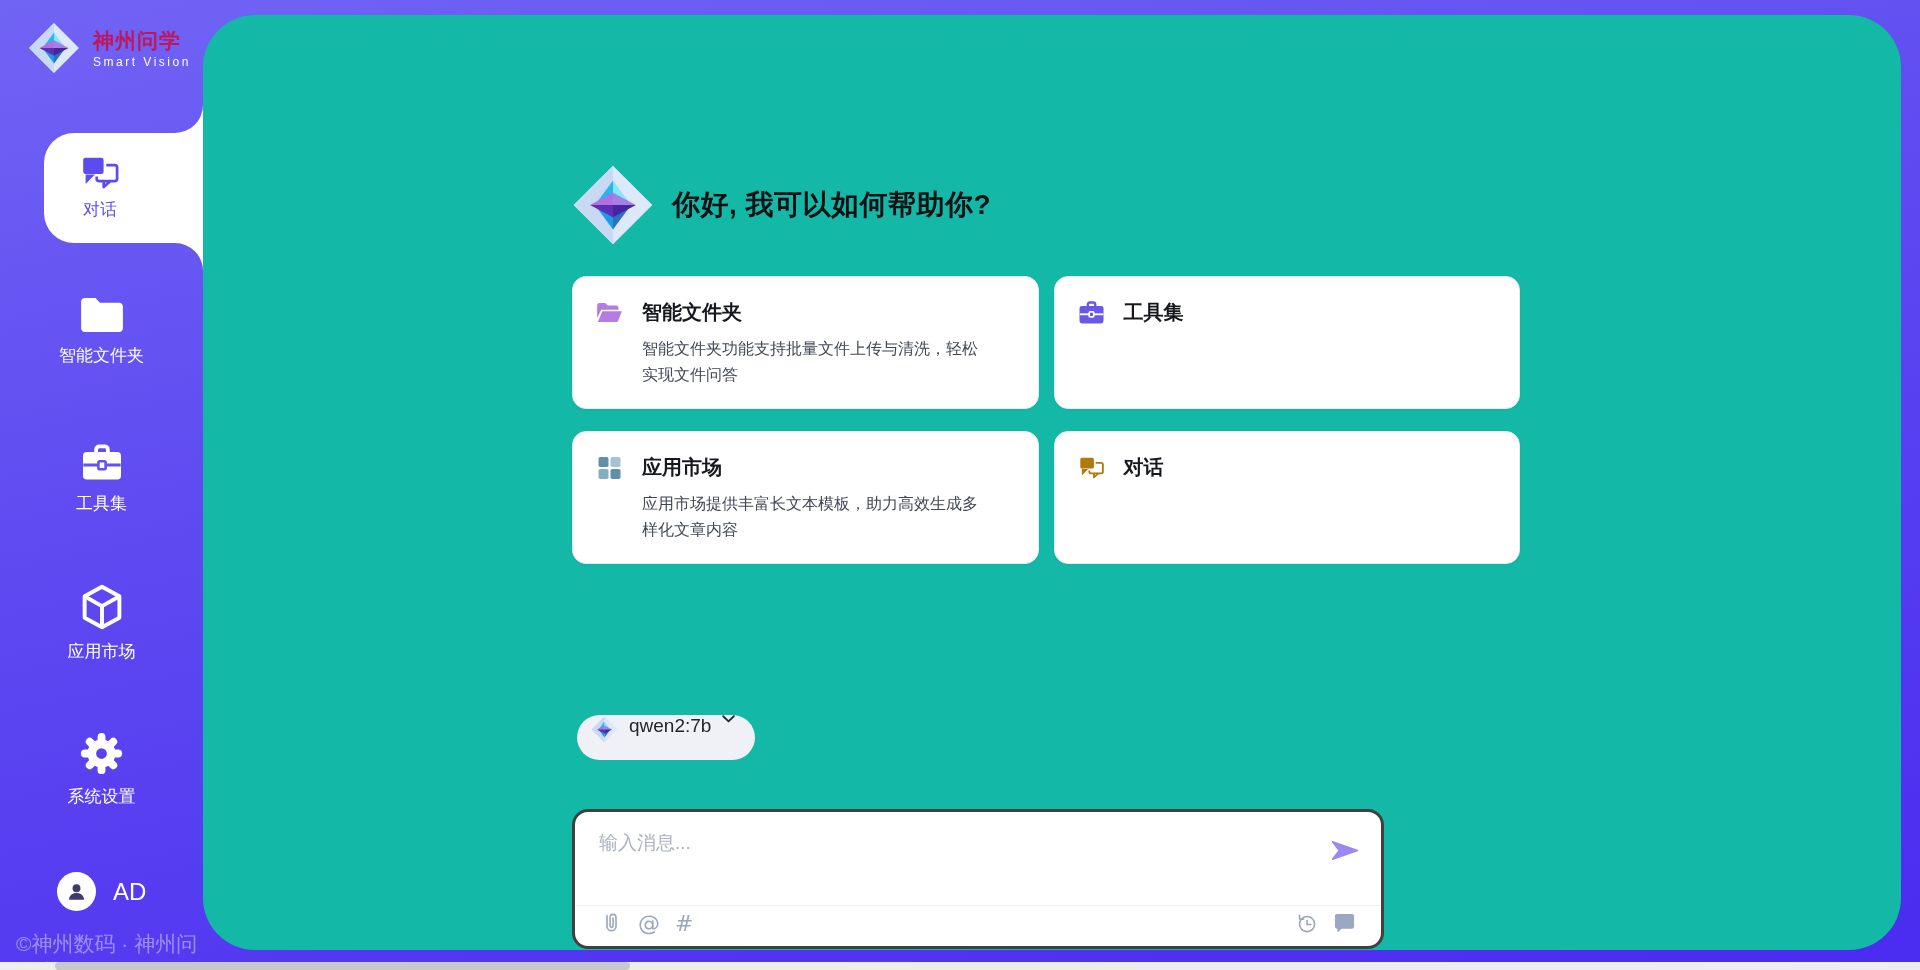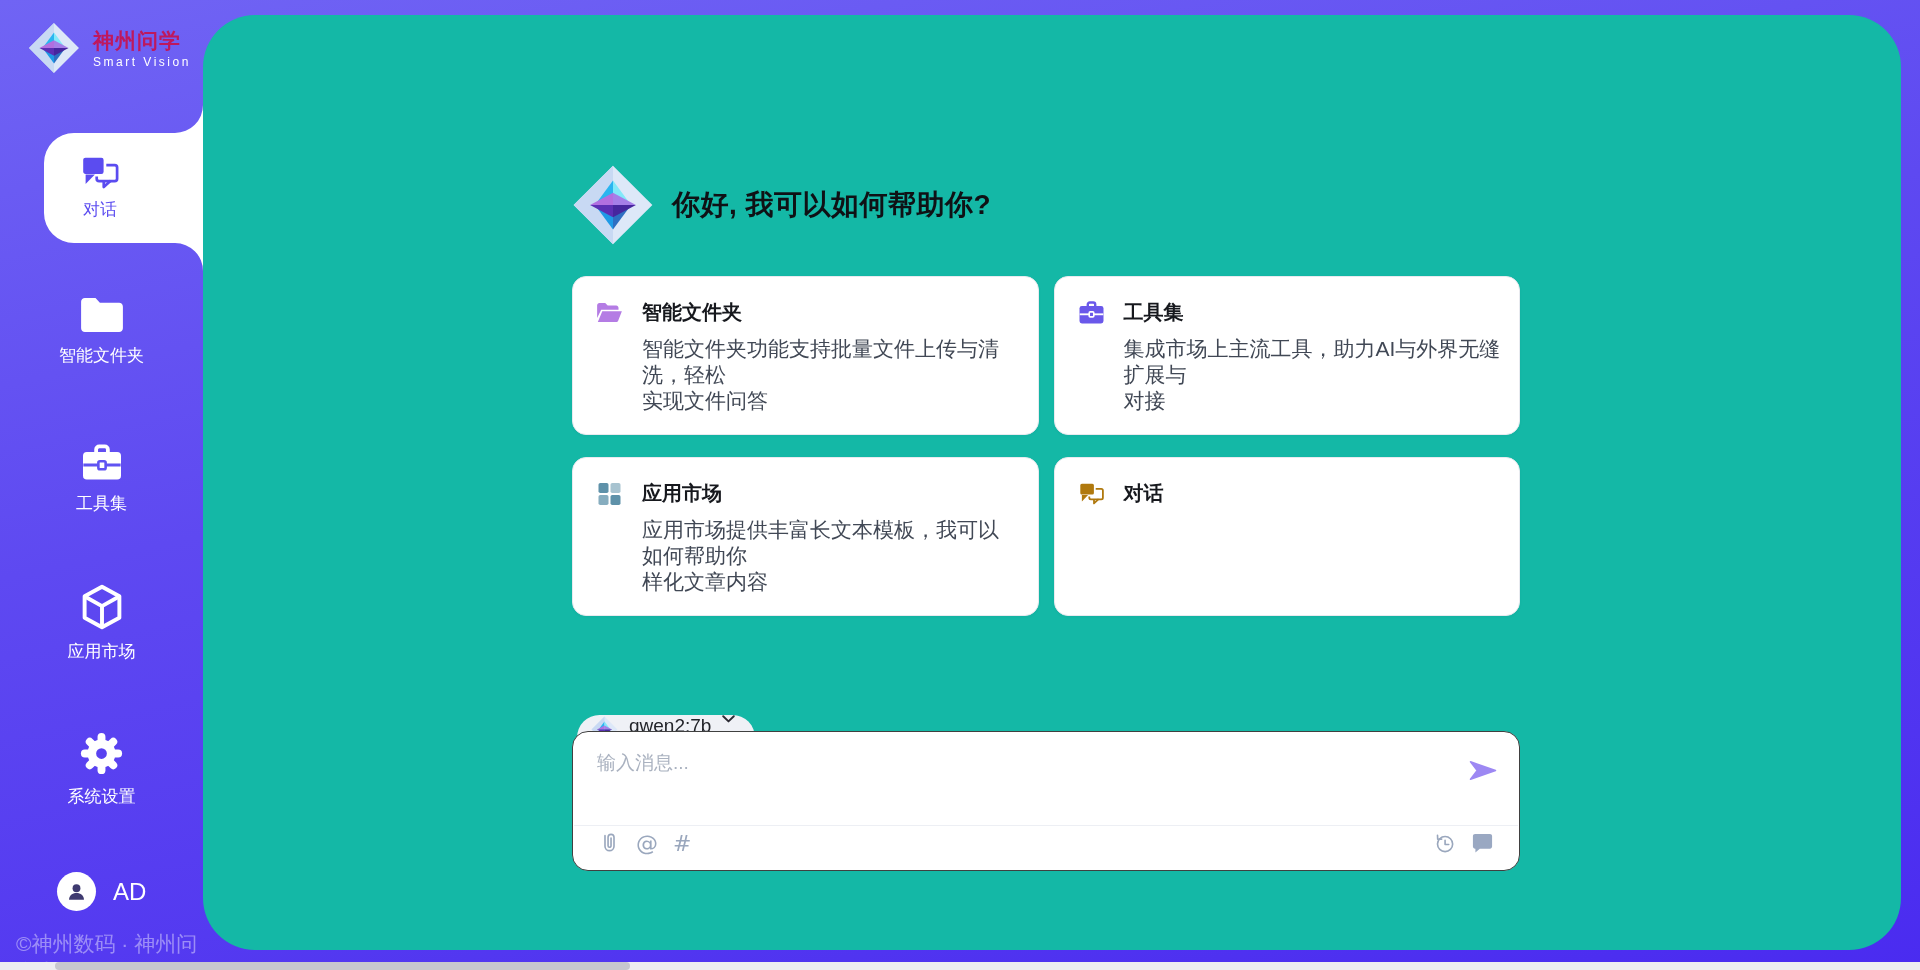--- a/index.html
+++ b/index.html
@@ -47,33 +47,33 @@
   .hero-gem { width:82px; height:88px; }
   .hero h1 { font-size:28px; font-weight:700; color:#0f1115; letter-spacing:0.5px; }
 
   .cards { position:absolute; left:369px; top:261px; width:948px;
     display:grid; grid-template-columns:1fr 1fr; column-gap:15px; row-gap:22px; }
   .card { background:#fff; border:1px solid #e8eaef; border-radius:14px; min-height:129px;
     padding:22px 18px 20px 23px; box-shadow:0 1px 3px rgba(16,24,40,0.04); cursor:pointer; }
   .card-head { display:flex; align-items:center; gap:19px; }
   .card-head .icon { width:27px; height:24px; --chip-bg:#fff; flex:none; }
   .card-title { font-size:20px; font-weight:700; color:#16181d; }
-  .card-desc { margin:10px 0 0 46px; font-size:21px; line-height:26px; color:#414855; white-space:pre-line; }
+  .card-desc { margin:10px 0 0 46px; font-size:16px; line-height:26px; color:#414855; white-space:pre-line; }
   .ic-folder-open { color:#b47ce4; } .ic-brief { color:#6a58ea; }
   .ic-grid { color:#5e91a9; } .ic-chat-amber { color:#b0790e; }
 
   .model-pill { position:absolute; left:374px; top:700px; height:45px;
     display:inline-flex; gap:11px; padding:0 20px 0 14px;
     background:#eff1f6; border-radius:24px; border:none; cursor:pointer; }
   .pill-gem { width:27px; height:29px; }
   .pill-label { font-size:19px; color:#23252b; font-weight:500;
     font-family:"Liberation Sans","DejaVu Sans",sans-serif; }
 
-  .composer { position:absolute; left:369px; top:716px; width:948px; height:140px;
-    border:1px solid #404040; border-radius:16px; background:#fff; }
+  .composer { position:absolute; left:369px; top:794px; width:812px; height:140px;
+    border:3px solid #404040; border-radius:16px; background:#fff; }
   .composer textarea { position:absolute; left:24px; top:18px; width:850px; height:58px;
     border:none; outline:none; resize:none; font-size:19px; color:#333; background:transparent;
     font-family:"Liberation Sans","DejaVu Sans",sans-serif; }
   .composer textarea::placeholder { color:#aab2c0; }
   .send-btn { position:absolute; right:22px; top:28px; background:none; border:none; cursor:pointer; padding:0; }
   .composer .divider { position:absolute; left:1px; right:1px; top:93px; border-top:1px solid #edeff4; }
   .composer-toolbar { position:absolute; left:25px; right:25px; top:96px; height:30px;
     display:flex; align-items:center; gap:15px; color:#9aa7bd; }
   .tool-btn { background:none; border:none; cursor:pointer; padding:0; color:#9aa7bd;
     display:flex; align-items:center; }
@@ -252,32 +252,30 @@
 实现文件问答</p>
     </div>
 
     <div class="card">
       <div class="card-head">
         <svg class="icon ic-brief">
             <use href="#sym-briefcase"></use>
           </svg>
         <span class="card-title">工具集</span>
       </div>
-      <p class="card-desc">集成市场上主流工具，助力AI与外界无缝扩展与
-对接</p>
     </div>
 
     <div class="card">
       <div class="card-head">
         <svg class="icon ic-grid">
             <use href="#sym-grid"></use>
           </svg>
         <span class="card-title">应用市场</span>
       </div>
-      <p class="card-desc">应用市场提供丰富长文本模板，我可以如何帮助你
+      <p class="card-desc">应用市场提供丰富长文本模板，助力高效生成多
 样化文章内容</p>
     </div>
 
     <div class="card">
       <div class="card-head">
         <svg class="icon ic-chat-amber">
             <use href="#sym-chat-dual"></use>
           </svg>
         <span class="card-title">对话</span>
       </div>

